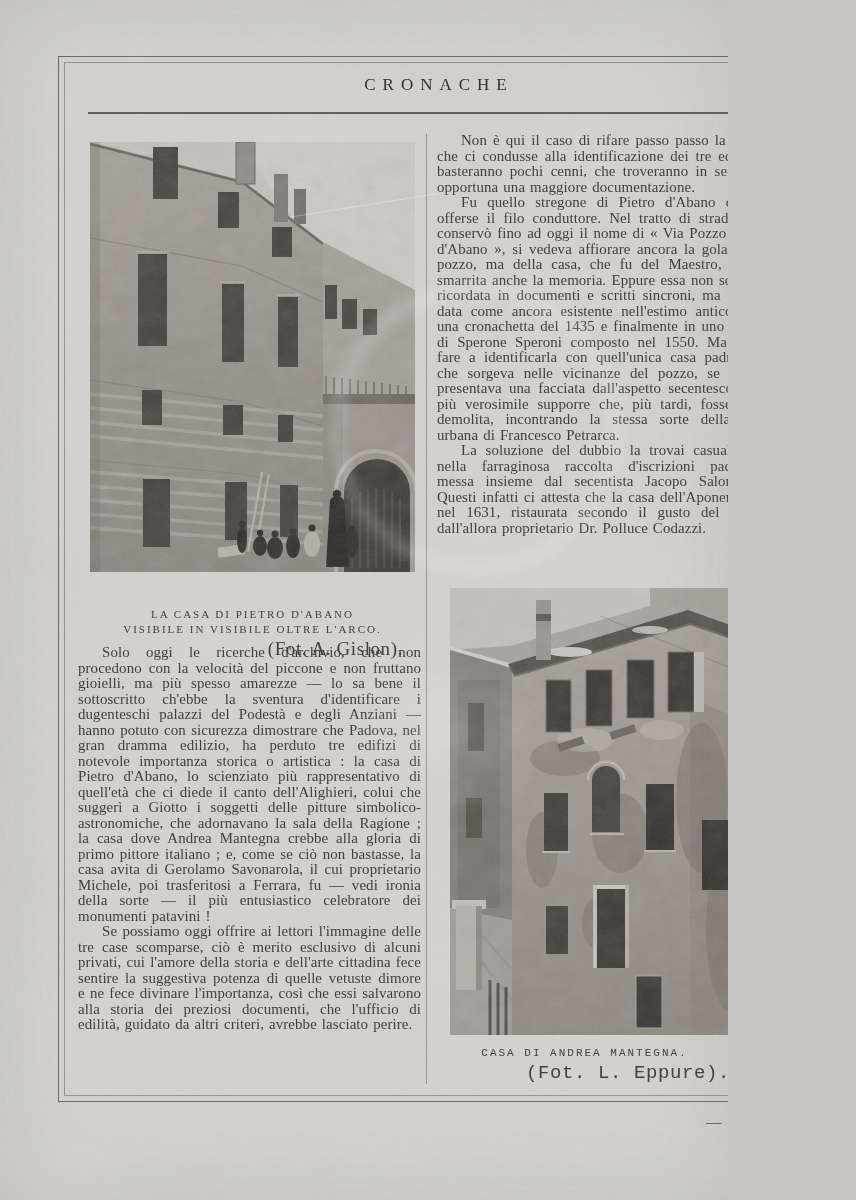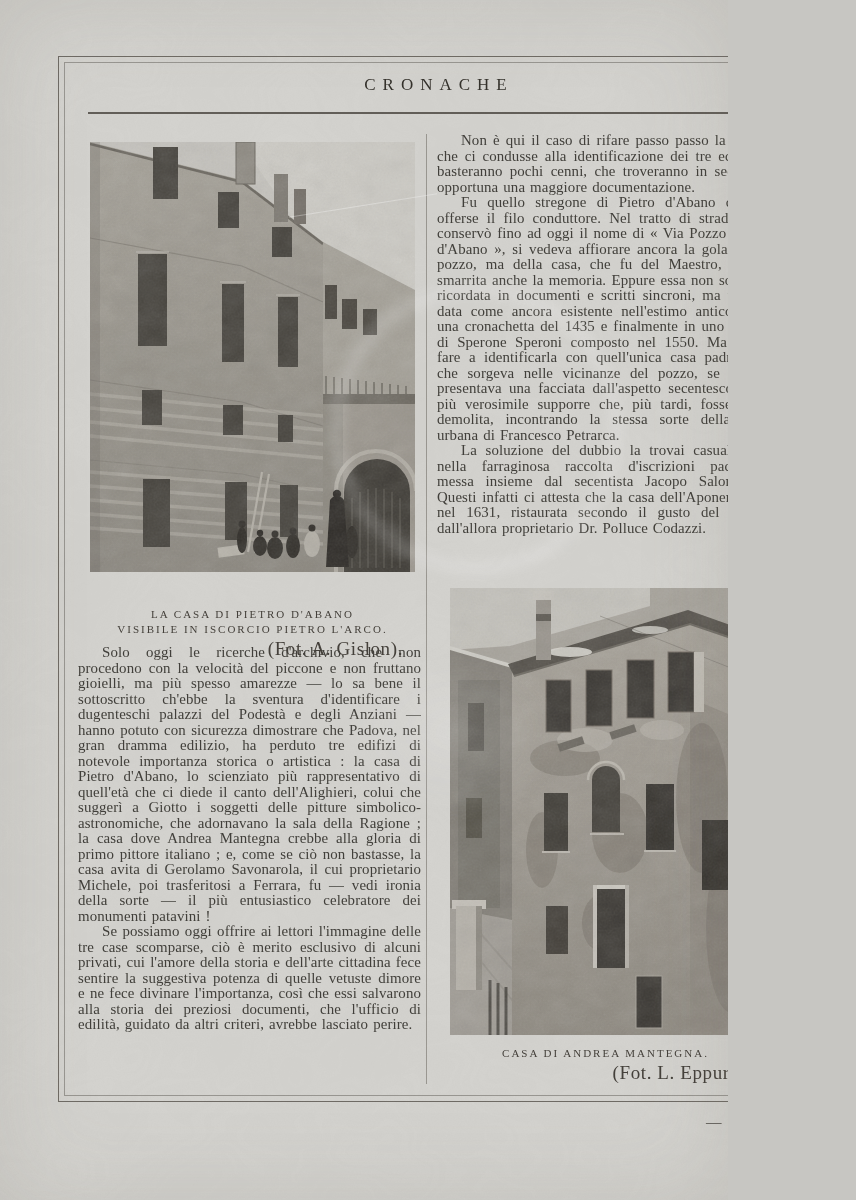--- a/index.html
+++ b/index.html
@@ -25,21 +25,21 @@
   .photo { margin:0; padding:0; }
   .photo svg { display:block; width:100%; height:100%; }
   .photo1 { left:90px; top:142px; width:325px; height:430px; }
   .photo2 { left:450px; top:588px; width:311px; height:447px; }
 
   .caption { text-align:center; color:#45413b; }
   .caption .cap-line { font-size:11px; letter-spacing:2px; line-height:15px; }
   .caption .credit { font-size:19px; letter-spacing:.6px; text-align:right; margin-top:1px; }
   .cap1 { left:90px; top:607px; width:325px; }
   .cap1 .credit { padding-right:12px; }
-  .cap2 { left:450px; top:1046px; width:311px; }
+  .cap2 { left:429px; top:1046px; width:311px;font-family:Liberation Mono, monospace; }
   .cap2 .credit { padding-right:10px; }
 
   .textcol p {
     margin:0; text-indent:24px; text-align:justify;
     font-size:14.9px; line-height:15.5px;
     word-spacing:1.2px; letter-spacing:.1px;
     hyphens:auto; -webkit-hyphens:auto;
   }
   .textcol.left  { left:78px;  top:645px; width:343px; }
   .textcol.right { left:437px; top:133px; width:331px; }
@@ -192,21 +192,21 @@
         <circle cx="247" cy="352" r="4.2" fill="#2c2925"></circle>
 
       <rect width="325" height="430" filter="url(#p1blot)" opacity="0.13"></rect>
       <rect width="325" height="430" filter="url(#p1n)" opacity="0.09"></rect>
       <rect width="10" height="430" fill="#6e6a63" opacity=".22"></rect>
     </svg>
   </figure>
 
   <div class="abs caption cap1">
     <div class="cap-line">LA CASA DI PIETRO D'ABANO</div>
-    <div class="cap-line">VISIBILE IN ISCORCIO PIETRO L'ARCO.</div>
+    <div class="cap-line">VISIBILE IN VISIBILE OLTRE L'ARCO.</div>
     <div class="credit">(Fot. A. Gislon).</div>
   </div>
 
   <div class="abs textcol left">
     <p>Solo oggi le ricerche d'archivio, che non procedono con la velocità del piccone e non fruttano gioielli, ma più spesso amarezze — lo sa bene il sottoscritto ch'ebbe la sventura d'identificare i dugenteschi palazzi del Podestà e degli Anziani — hanno potuto con sicurezza dimostrare che Padova, nel gran dramma edilizio, ha perduto tre edifizi di notevole importanza storica o artistica : la casa di Pietro d'Abano, lo scienziato più rappresentativo di quell'età che ci diede il canto dell'Alighieri, colui che suggerì a Giotto i soggetti delle pitture simbolico-astronomiche, che adornavano la sala della Ragione ; la casa dove Andrea Mantegna crebbe alla gloria di primo pittore italiano ; e, come se ciò non bastasse, la casa avita di Gerolamo Savonarola, il cui proprietario Michele, poi trasferitosi a Ferrara, fu — vedi ironia della sorte — il più entusiastico celebratore dei monumenti patavini !</p>
     <p>Se possiamo oggi offrire ai lettori l'immagine delle tre case scomparse, ciò è merito esclusivo di alcuni privati, cui l'amore della storia e dell'arte cittadina fece sentire la suggestiva potenza di quelle vetuste dimore e ne fece divinare l'importanza, così che essi salvarono alla storia dei preziosi documenti, che l'ufficio di edilità, guidato da altri criteri, avrebbe lasciato perire.</p>
   </div>
 
   <div class="abs textcol right">
     <p>Non è qui il caso di rifare passo passo la strada che ci condusse alla identificazione dei tre edifici ; basteranno pochi cenni, che troveranno in sede più opportuna una maggiore documentazione.</p>

